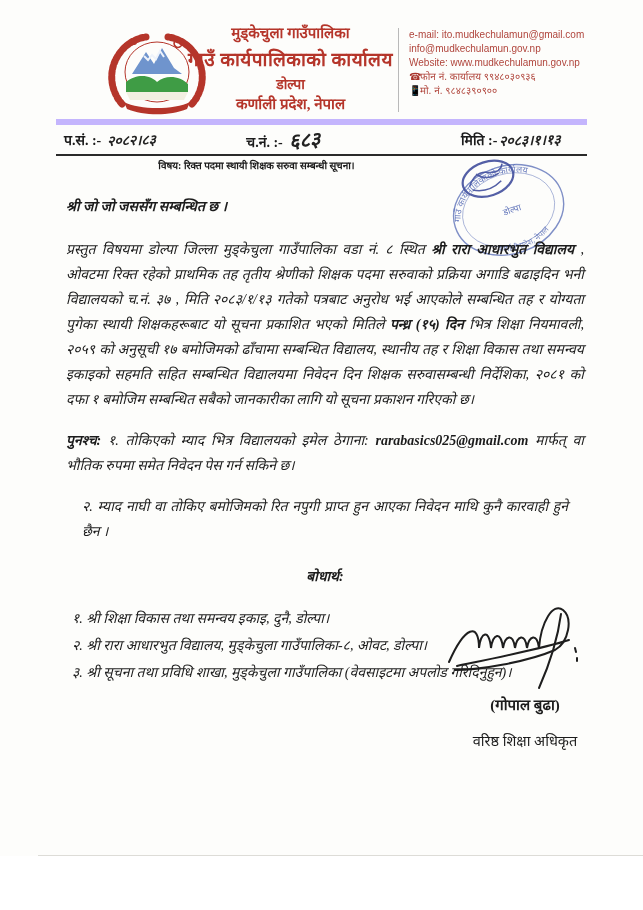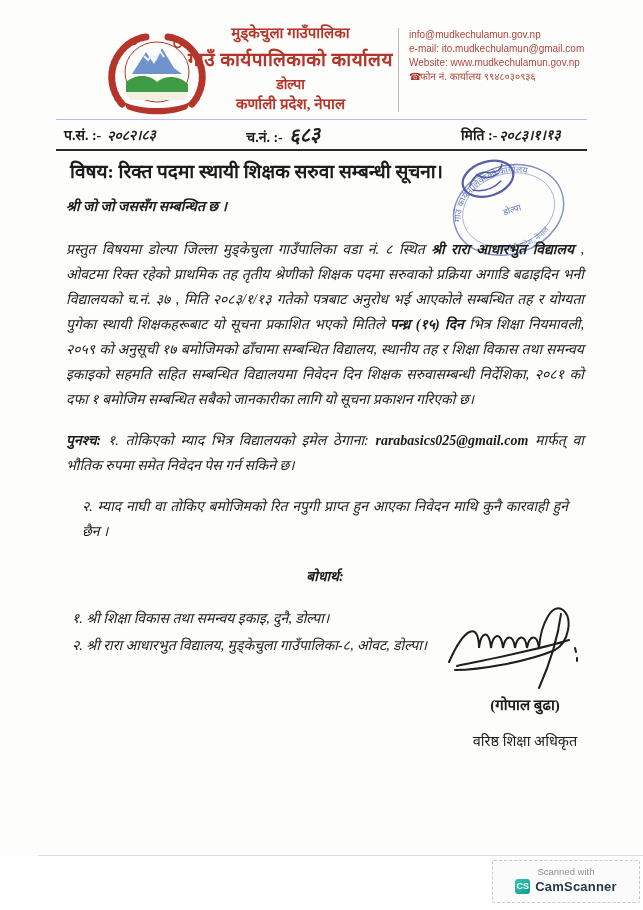--- a/index.html
+++ b/index.html
@@ -19,31 +19,31 @@
     position:absolute;left:398px;top:28px;width:232px;height:84px;
     border-left:1px solid #b9b9b9;padding-left:10px;
     font-family:"Liberation Sans","DejaVu Sans",sans-serif;
     font-size:10px;line-height:14px;color:#b0453c;
   }
   .contact .row{white-space:nowrap;overflow:hidden;}
   .c-icon{display:inline-block;width:11px;color:#a8342b;font-size:10px;}
   
   .ref-row{
     position:absolute;left:56px;top:119px;width:531px;height:29px;
-    border-top:1px solid #c4b5fd;border-bottom:2px solid #2a2a2a;
+    border-top:6px solid #c4b5fd;border-bottom:2px solid #2a2a2a;
     display:flex;align-items:center;font-size:14px;font-weight:bold;
   }
   .ref-item{display:flex;align-items:baseline;}
   .hand{font-style:italic;transform:rotate(-1.5deg);font-weight:600;color:#222;}
   .hand-big{font-size:20px;transform:rotate(-4deg);margin-left:6px;}
   .ri-ps{margin-left:8px;}
   .ri-ch{margin-left:90px;}
   .ri-dt{margin-left:auto;margin-right:26px;}
   
-  .subject{position:absolute;left:0;right:130px;top:158px;text-align:center;font-size:19px;font-weight:bold;}
+  .subject{position:absolute;left:0;right:130px;top:158px;text-align:center;font-size:10px;font-weight:bold;}
   .body{position:absolute;left:66px;top:194px;width:518px;font-size:14px;line-height:25px;text-align:justify;font-style:italic;}
   .salutation{font-weight:600;margin:0 0 18px;}
   .para{margin:0 0 16px;}
   .pt2{margin:0 16px 20px;}
   .pt3{margin:0 0 26px;}
   .bodharth{font-weight:bold;margin:0 0 16px;text-align:center;}
   .cc-list{margin:0;padding:0;list-style:none;text-align:left;line-height:27px;}
   .cc-list li{padding-left:6px;}
   b{font-weight:bold;}
   
@@ -88,24 +88,25 @@
   </svg>
 
   <div class="head-center">
     <p class="hc-l1">मुड्केचुला गाउँपालिका</p>
     <p class="hc-l2">गाउँ कार्यपालिकाको कार्यालय</p>
     <p class="hc-l3">डोल्पा</p>
     <p class="hc-l4">कर्णाली प्रदेश, नेपाल</p>
   </div>
 
   <div class="contact">
+    <div class="row">e-mail: ito.mudkechulamun@gmail.com</div>
     <div class="row">info@mudkechulamun.gov.np</div>
-    <div class="row">e-mail: ito.mudkechulamun@gmail.com</div>
     <div class="row">Website: www.mudkechulamun.gov.np</div>
     <div class="row"><span class="c-icon">☎</span><span>फोन नं. कार्यालय ९९४८०३०९३६</span></div>
+    <div class="row"><span class="c-icon">📱</span><span>मो. नं. ९८४८३९०९००</span></div>
   </div>
 
   <div class="ref-row">
     <span class="ref-item ri-ps">
       <span>प.सं. :-</span>
       <span class="hand" style="margin-left:6px">२०८२।८३</span>
     </span>
     <span class="ref-item ri-ch">
       <span>च.नं. :-</span>
       <span class="hand hand-big">६८३</span>
@@ -147,39 +148,33 @@
 
     <p class="para"><b>पुनश्च:</b><span> १. तोकिएको म्याद भित्र विद्यालयको इमेल ठेगाना: </span><b>rarabasics025@gmail.com</b><span> मार्फत् वा भौतिक रुपमा समेत निवेदन पेस गर्न सकिने छ।</span></p>
 
     <p class="para pt2">२. म्याद नाघी वा तोकिए बमोजिमको रित नपुगी प्राप्त हुन आएका निवेदन माथि कुनै कारवाही हुने छैन ।</p>
 
 
     <p class="bodharth">बोधार्थ:</p>
     <ul class="cc-list">
       <li>१. श्री शिक्षा विकास तथा समन्वय इकाइ, दुनै, डोल्पा।</li>
       <li>२. श्री रारा आधारभुत विद्यालय, मुड्केचुला गाउँपालिका-८, ओवट, डोल्पा।</li>
+      <li>३. श्री सूचना तथा प्रविधि शाखा, मुड्केचुला गाउँपालिका (वेवसाइटमा अपलोड गरिदिनुहुन)।</li>
     </ul>
   </div>
 
   <div class="sig-block">
     <svg class="sig-svg" width="180" height="92" viewBox="0 0 180 92">
       <g stroke="#1e1e1e" stroke-width="2" fill="none" stroke-linecap="round">
         <path d="M14,62 C30,26 44,22 44,48 C46,32 54,28 56,48 C58,34 66,30 68,48 C70,36 78,32 80,48 C82,36 90,32 92,48 C94,36 102,32 104,48 C106,22 118,2 128,10 C138,18 134,42 120,50 C92,62 44,70 20,70"></path>
         <path d="M22,66 C60,58 110,48 134,40"></path>
         <path d="M126,14 C122,44 112,70 104,88"></path>
         <path d="M140,48 l1,4 M142,58 l0,3"></path>
       </g>
     </svg>
     <p class="sig-name">(गोपाल बुढा)</p>
     <p class="sig-title">वरिष्ठ शिक्षा अधिकृत</p>
   </div>
 
   <div class="page-edge"></div>
   <div class="below-edge"></div>
-  <div class="cs-badge">
-    <div class="cs-scanned">Scanned with</div>
-    <div class="cs-row">
-      <div class="cs-icon">CS</div>
-      <div class="cs-name">CamScanner</div>
-    </div>
-  </div>
 
 </div>
 
 </body></html>

